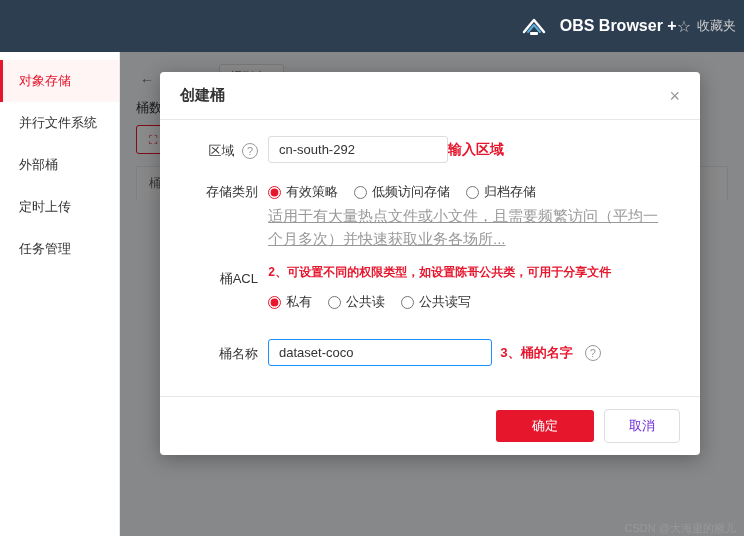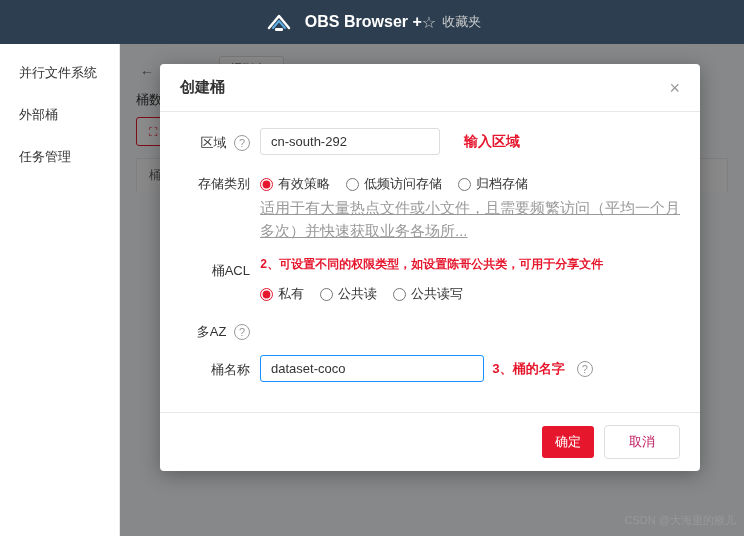--- a/index.html
+++ b/index.html
@@ -1,25 +1,25 @@
 <!DOCTYPE html>
 <html><head>
   <meta charset="utf-8">
   <style>
     * { box-sizing: border-box; margin: 0; padding: 0; }
     body { font-family: 'Microsoft YaHei', Arial, sans-serif; font-size: 13px; background: #f0f2f5; width: 744px; height: 536px; overflow: hidden; }
 
     
     .header {
       background: #2c3e50;
-      height: 44px;
-      display: flex;
-      align-items: center;
-      justify-content: center;
-      padding: 0 16px;
+      height: 52px;
+      display: flex;
+      align-items: center;
+      justify-content: flex-end;
+      padding: 0 8px;
       color: white;
     }
     .header-logo {
       display: flex;
       align-items: center;
       gap: 10px;
     }
     .logo-icon {
       width: 32px;
       height: 32px;
@@ -178,21 +178,21 @@
     }
     .dialog-close {
       background: none;
       border: none;
       cursor: pointer;
       font-size: 18px;
       color: #999;
       line-height: 1;
     }
     .dialog-body {
-      padding: 16px 20px;
+      padding: 16px 28px;
     }
     .form-row {
       display: flex;
       align-items: flex-start;
       margin-bottom: 14px;
       gap: 10px;
     }
     .form-label {
       width: 70px;
       flex-shrink: 0;
@@ -269,28 +269,28 @@
       align-items: center;
       justify-content: flex-end;
       padding: 12px 20px;
       gap: 10px;
       border-top: 1px solid #e8e8e8;
     }
     .btn-confirm {
       background: #e6162d;
       color: white;
       border: none;
-      padding: 7px 13px;
+      padding: 7px 36px;
       border-radius: 3px;
       cursor: pointer;
       font-size: 13px;
     }
     .btn-cancel-dialog {
       background: white;
-      color: #be185d;
+      color: #6d28d9;
       border: 1px solid #ddd;
       padding: 7px 24px;
       border-radius: 4px;
       cursor: pointer;
       font-size: 13px;
     }
 
     .watermark {
       position: absolute;
       bottom: 8px;
@@ -325,25 +325,31 @@
   </div>
   <div class="header-right">
     <span class="star-icon">☆</span>
     <span>收藏夹</span>
   </div>
 </div>
 
 <div class="layout">
 
   <div class="sidebar">
+    <div class="sidebar-item active">
+      <span>对象存储</span>
+    </div>
     <div class="sidebar-item">
       <span>并行文件系统</span>
     </div>
     <div class="sidebar-item">
       <span>外部桶</span>
+    </div>
+    <div class="sidebar-item">
+      <span>定时上传</span>
     </div>
     <div class="sidebar-item">
       <span>任务管理</span>
     </div>
   </div>
 
   <div class="main">
 
     <div class="nav-bar">
       <button class="nav-btn">←</button>
@@ -394,21 +400,21 @@
         </div>
 
         <div class="dialog-body">
 
           <div class="form-row">
             <div class="form-label">
               <span>区域</span>
               <span class="help-icon">?</span>
             </div>
             <div class="form-content">
-              <div style="display:flex; align-items:center; gap:24px;">
+              <div style="display:flex; align-items:center; gap:0;">
                 <input class="form-input" type="text" value="cn-south-292" style="width: 180px;">
                 <span class="annotation-red" style="font-size:14px;">输入区域</span>
               </div>
             </div>
           </div>
 
           <div class="form-row">
             <div class="form-label">
               <span>存储类别</span>
             </div>
@@ -448,24 +454,20 @@
                 </label>
                 <label class="radio-item">
                   <input type="radio" name="acl" style="">
                   <span>公共读写</span>
                 </label>
               </div>
             </div>
           </div>
 
           <div class="form-row">
-            <div class="form-label">
-              <span>多AZ</span>
-              <span class="help-icon">?</span>
-            </div>
           </div>
 
           <div class="form-row">
             <div class="form-label">
               <span>桶名称</span>
             </div>
             <div class="form-content">
               <div class="bucket-name-row">
                 <input class="form-input highlight" type="text" value="dataset-coco" style="width: 224px;">
                 <span class="annotation-red" style="font-size:13px; font-weight:bold;">3、桶的名字</span>

